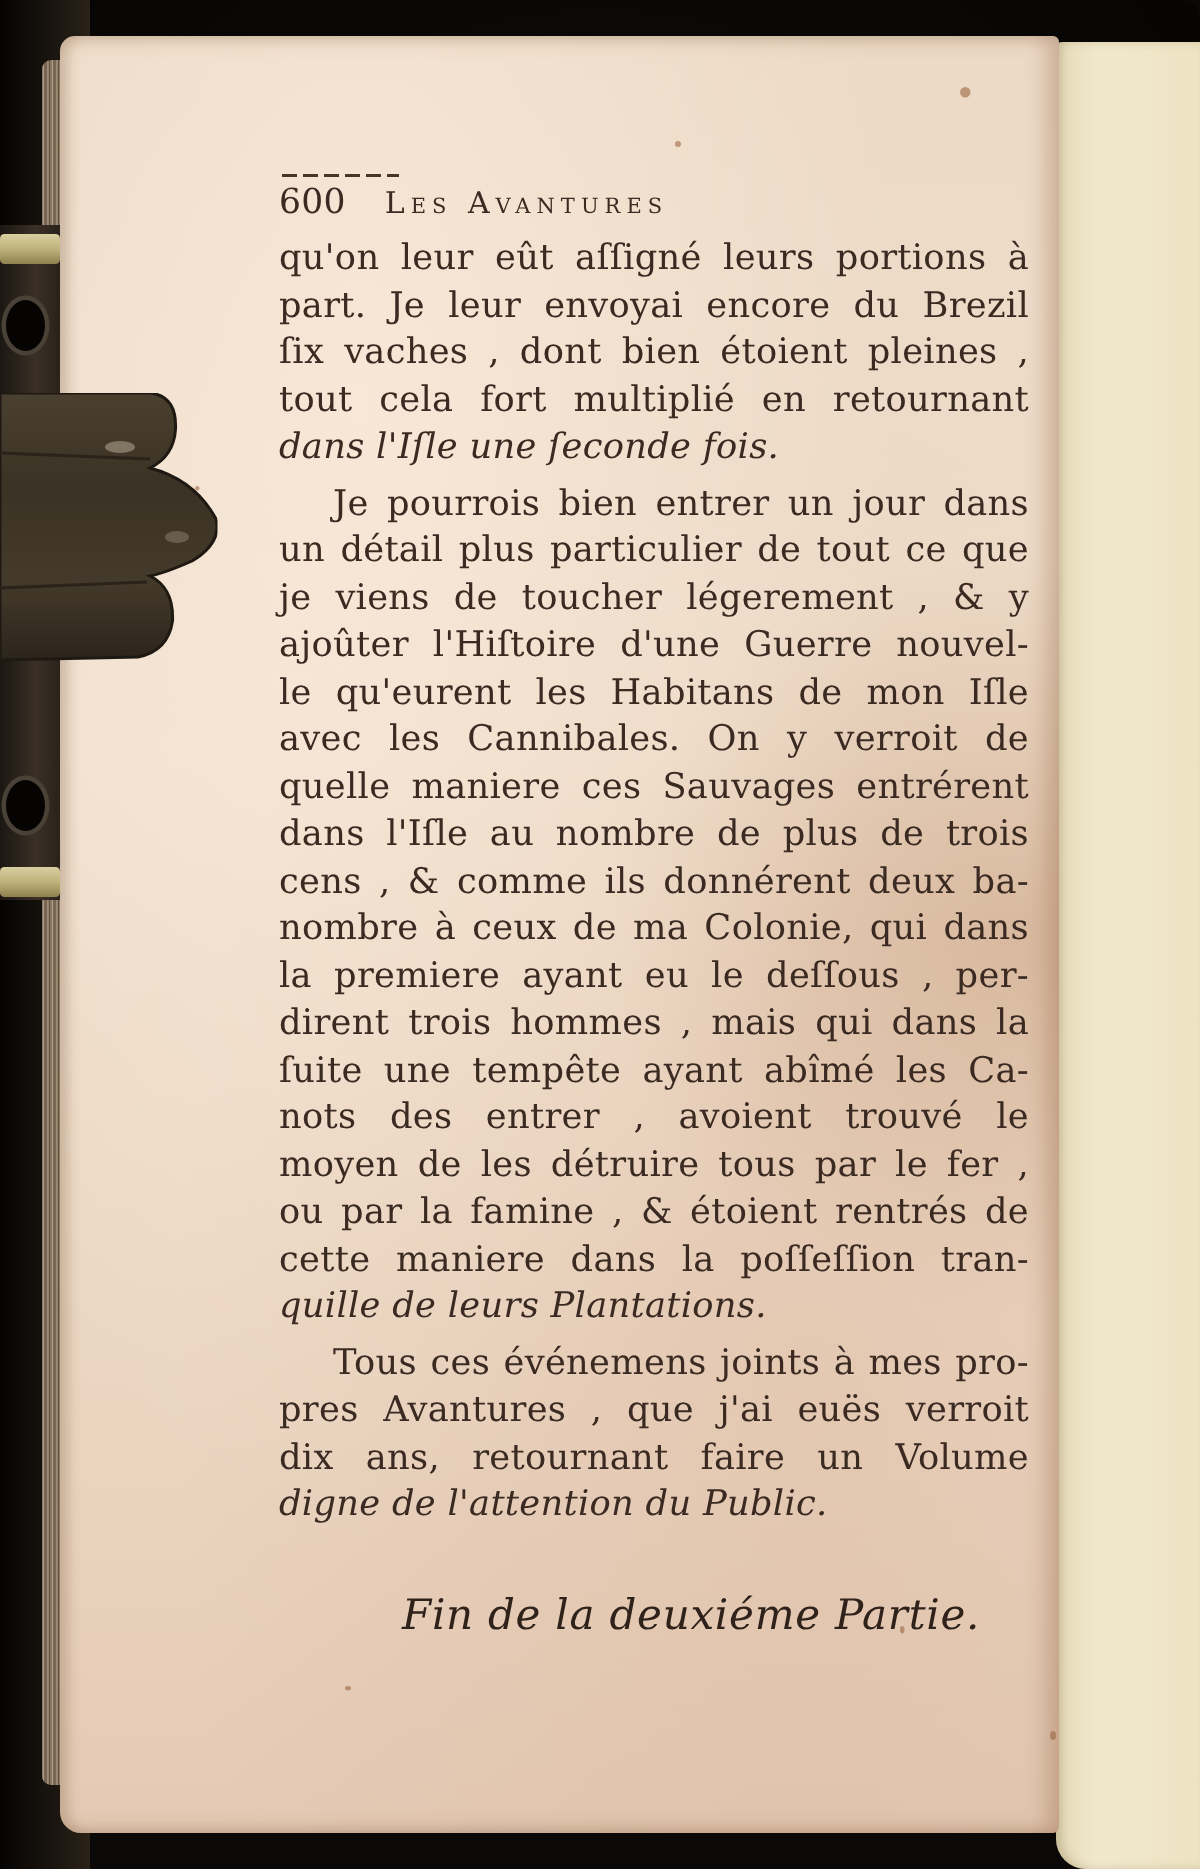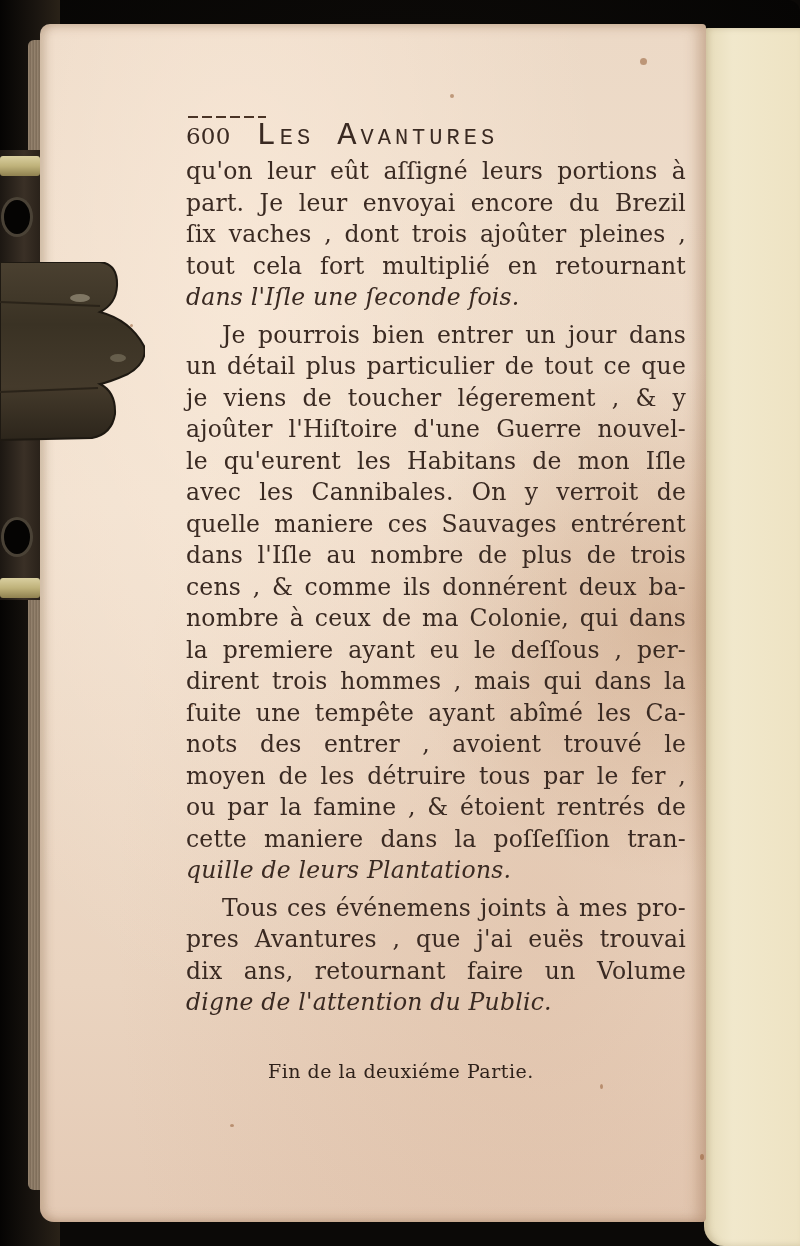--- a/index.html
+++ b/index.html
@@ -113,40 +113,40 @@
       position: absolute;
       left: 2px; top: -4px;
       width: 78px; height: 2px;
       background: repeating-linear-gradient(90deg, #4a3426 0 10px, transparent 10px 14px);
     }
     .page-number {
       font-size: 23px;
       margin-right: 26px;
     }
     .book-title {
-      font-size: 32px;
+      font-size: 20px;
       letter-spacing: 4px;
       font-variant: small-caps;
-      font-family: Liberation Mono, monospace;
     }
     .line {
       display: block;
       white-space: nowrap;
       text-align: justify;
       text-align-last: justify;
       height: 31.5px;
     }
     .line.last { text-align-last: left; font-style: italic; }
     .line.indent { padding-left: 36px; }
     .para-gap { height: 6px; }
     .explicit {
       position: absolute;
       left: 268px; top: 1060px;
       font-family: "DejaVu Serif", serif;
-      font-size: 19px;
+      font-style: italic;
+      font-size: 28px;
       color: #2f221b;
       letter-spacing: 0.5px;
     }
     
     .spot {
       position: absolute;
       border-radius: 50%;
       background: rgba(150,95,55,0.55);
     }
   </style>
@@ -197,21 +197,21 @@
 
   <div class="text-block">
     <div class="running-head">
       <span class="rule"></span>
       <span class="page-number">600</span>
       <span class="book-title">Les Avantures</span>
     </div>
     <div id="lines">
         <span class="line">qu'on leur eût aſſigné leurs portions à</span>
         <span class="line">part. Je leur envoyai encore du Brezil</span>
-        <span class="line">ſix vaches , dont trois ajoûter pleines ,</span>
+        <span class="line">ſix vaches , dont bien étoient pleines ,</span>
         <span class="line">tout cela fort multiplié en retournant</span>
         <span class="line last">dans l'Iſle une ſeconde fois.</span>
         <div class="para-gap"></div>
         <span class="line indent">Je pourrois bien entrer un jour dans</span>
         <span class="line">un détail plus particulier de tout ce que</span>
         <span class="line">je viens de toucher légerement , &amp; y</span>
         <span class="line">ajoûter l'Hiſtoire d'une Guerre nouvel-</span>
         <span class="line">le qu'eurent les Habitans de mon Iſle</span>
         <span class="line">avec les Cannibales. On y verroit de</span>
         <span class="line">quelle maniere ces Sauvages entrérent</span>
@@ -221,20 +221,20 @@
         <span class="line">la premiere ayant eu le deſſous , per-</span>
         <span class="line">dirent trois hommes , mais qui dans la</span>
         <span class="line">ſuite une tempête ayant abîmé les Ca-</span>
         <span class="line">nots des entrer , avoient trouvé le</span>
         <span class="line">moyen de les détruire tous par le fer ,</span>
         <span class="line">ou par la famine , &amp; étoient rentrés de</span>
         <span class="line">cette maniere dans la poſſeſſion tran-</span>
         <span class="line last">quille de leurs Plantations.</span>
         <div class="para-gap"></div>
         <span class="line indent">Tous ces événemens joints à mes pro-</span>
-        <span class="line">pres Avantures , que j'ai euës trouvai</span>
+        <span class="line">pres Avantures , que j'ai euës verroit</span>
         <span class="line">dix ans, retournant faire un Volume</span>
         <span class="line last">digne de l'attention du Public.</span>
       </div>
   </div>
 
   <div class="explicit">Fin de la deuxiéme Partie.</div>
 </div>
 
 </body></html>

